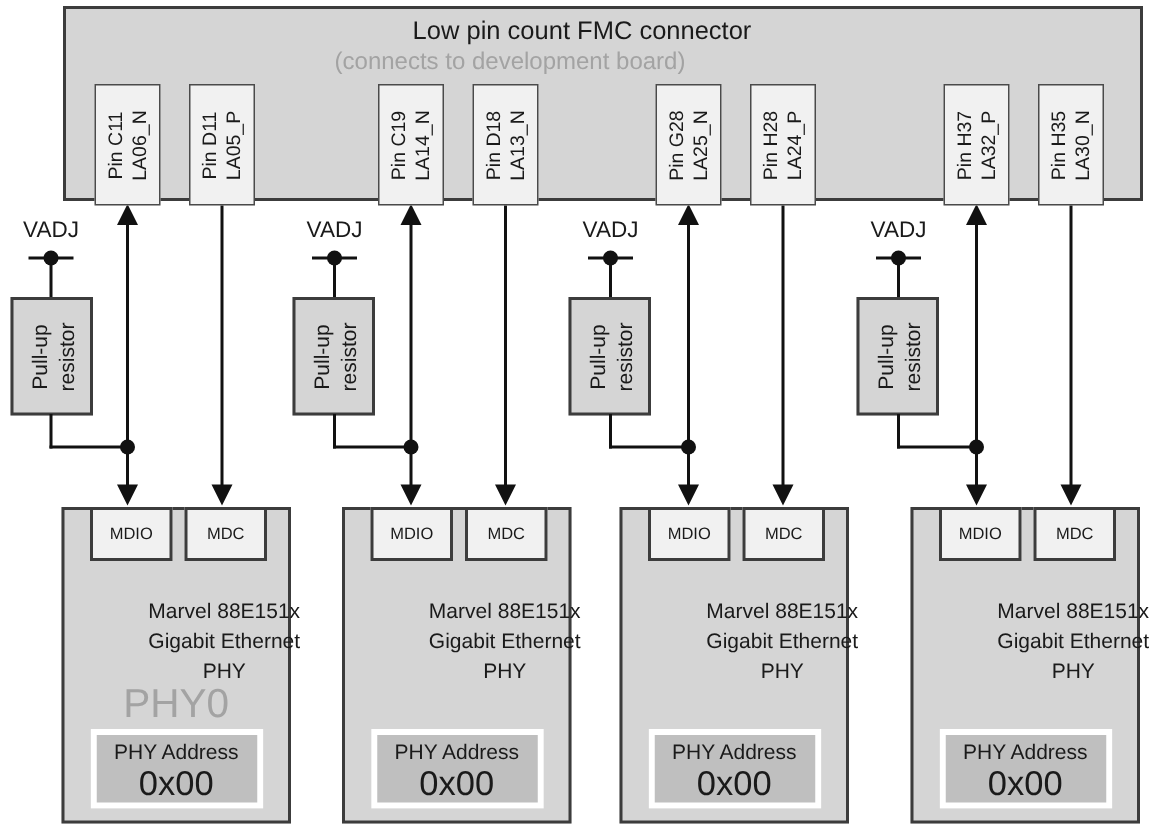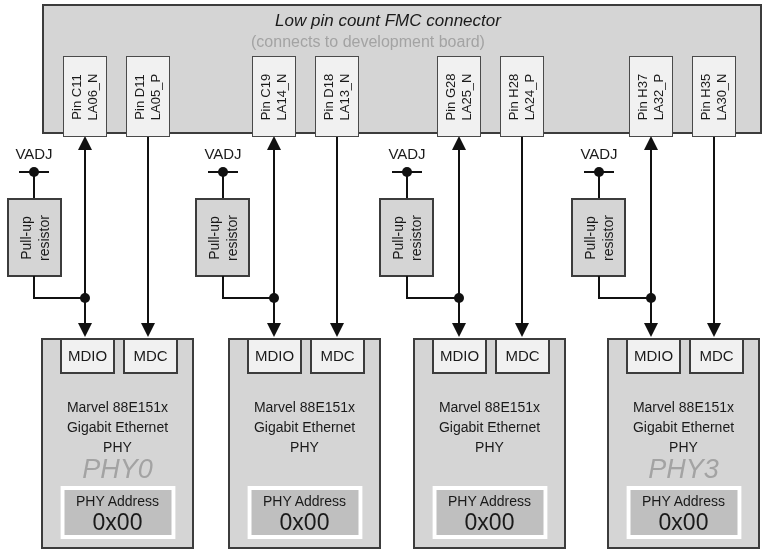--- a/index.html
+++ b/index.html
@@ -4,22 +4,22 @@
 <style>
   html,body{margin:0;padding:0;background:#fff;}
   .canvas{
     position:relative;width:767px;height:553px;background:#ffffff;
     font-family:"Liberation Sans", sans-serif;color:#1a1a1a;overflow:hidden;
   }
   .abs{position:absolute;}
   
   .fmc-box{left:42px;top:4px;width:720px;height:130px;background:#d5d5d5;
     border:2px solid #3c3c3c;box-sizing:border-box;}
-  .fmc-title{left:42px;top:11px;width:692px;text-align:center;font-size:17px;color:#1a1a1a;font-style:italic;}
-  .fmc-subtitle{left:54px;top:33px;width:628px;text-align:center;font-size:16px;color:#a3a3a3;}
+  .fmc-title{left:42px;top:11px;width:692px;text-align:center;font-size:17px;color:#1a1a1a;}
+  .fmc-subtitle{left:26px;top:33px;width:628px;text-align:center;font-size:16px;color:#a3a3a3;}
   
   .pin-box{top:56px;width:44px;height:81px;background:#f1f1f1;border:1px solid #4a4a4a;
     box-sizing:border-box;z-index:3;}
   .rot{position:absolute;left:50%;top:50%;transform:translate(-50%,-50%) rotate(-90deg);
     text-align:center;white-space:nowrap;}
   .pin-box .rot{width:78px;font-size:13px;line-height:16px;color:#1a1a1a;}
   
   .vadj-label{top:145px;width:60px;text-align:center;font-size:15px;color:#1a1a1a;}
   .hline,.vline{background:#111;}
   .dot{width:10px;height:10px;border-radius:50%;background:#111;z-index:4;}
@@ -29,27 +29,27 @@
   
   .arrow-up{width:0;height:0;border-left:7px solid transparent;border-right:7px solid transparent;
     border-bottom:14px solid #111;}
   .arrow-down{width:0;height:0;border-left:7px solid transparent;border-right:7px solid transparent;
     border-top:14px solid #111;}
   
   .phy-box{top:338px;width:153px;height:211px;background:#d5d5d5;border:2px solid #3c3c3c;
     box-sizing:border-box;}
   .port{position:absolute;top:-2px;width:55px;height:36px;background:#f1f1f1;
     border:2px solid #3c3c3c;box-sizing:border-box;text-align:center;
-    font-size:15px;line-height:32px;color:#1a1a1a;}
+    font-size:11px;line-height:32px;color:#1a1a1a;}
   .port-mdio{left:17px;}
   .port-mdc{left:80px;}
   .phy-name{position:absolute;top:57px;left:0;width:100%;text-align:center;
-    font-size:14px;line-height:20px;color:#1a1a1a;}
+    font-size:14px;line-height:20px;color:#1a1a1a;padding-left:32px;}
   .phy-id{position:absolute;top:114px;left:0;width:100%;text-align:center;
-    font-size:27px;line-height:30px;color:#a3a3a3;font-style:italic;}
+    font-size:27px;line-height:30px;color:#a3a3a3;}
   .addr-box{position:absolute;top:146px;left:50%;transform:translateX(-50%);
     width:115px;height:53px;background:#bfbfbf;border:4px solid #ffffff;
     box-sizing:border-box;text-align:center;}
   .addr-label{font-size:14px;line-height:18px;margin-top:2px;color:#1a1a1a;}
   .addr-value{font-size:23px;line-height:24px;color:#1a1a1a;}
 </style>
 </head>
 <body>
 
 <div class="canvas">
@@ -227,20 +227,19 @@
   </div>
 
   <div class="abs phy-box" style="left:607px">
     <div class="port port-mdio">MDIO</div>
     <div class="port port-mdc">MDC</div>
     <div class="phy-name">
       <div>Marvel 88E151x</div>
       <div>Gigabit Ethernet</div>
       <div>PHY</div>
     </div>
-    <div class="phy-id">PHY3</div>
     <div class="addr-box">
       <div class="addr-label">PHY Address</div>
       <div class="addr-value">0x00</div>
     </div>
   </div>
 
 </div>
 
 </body></html>

